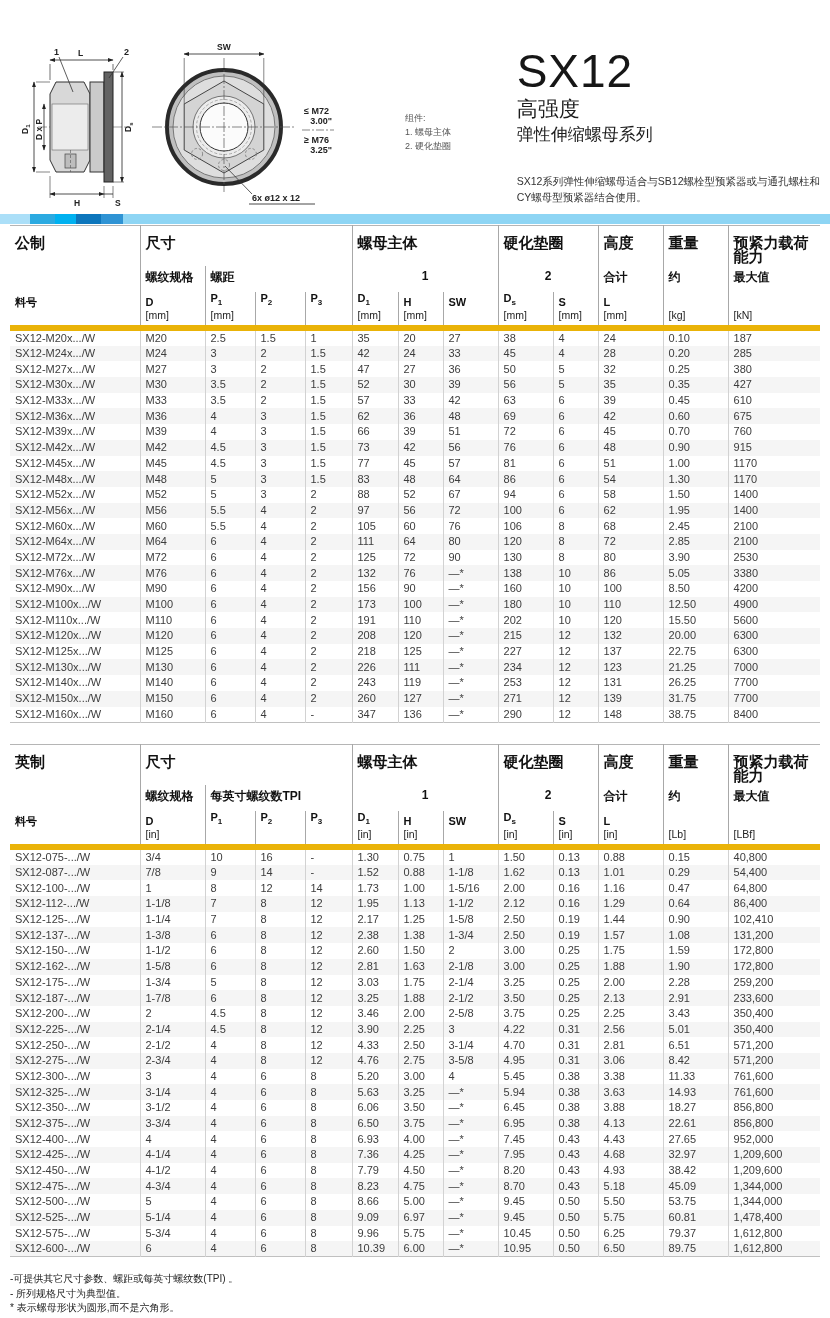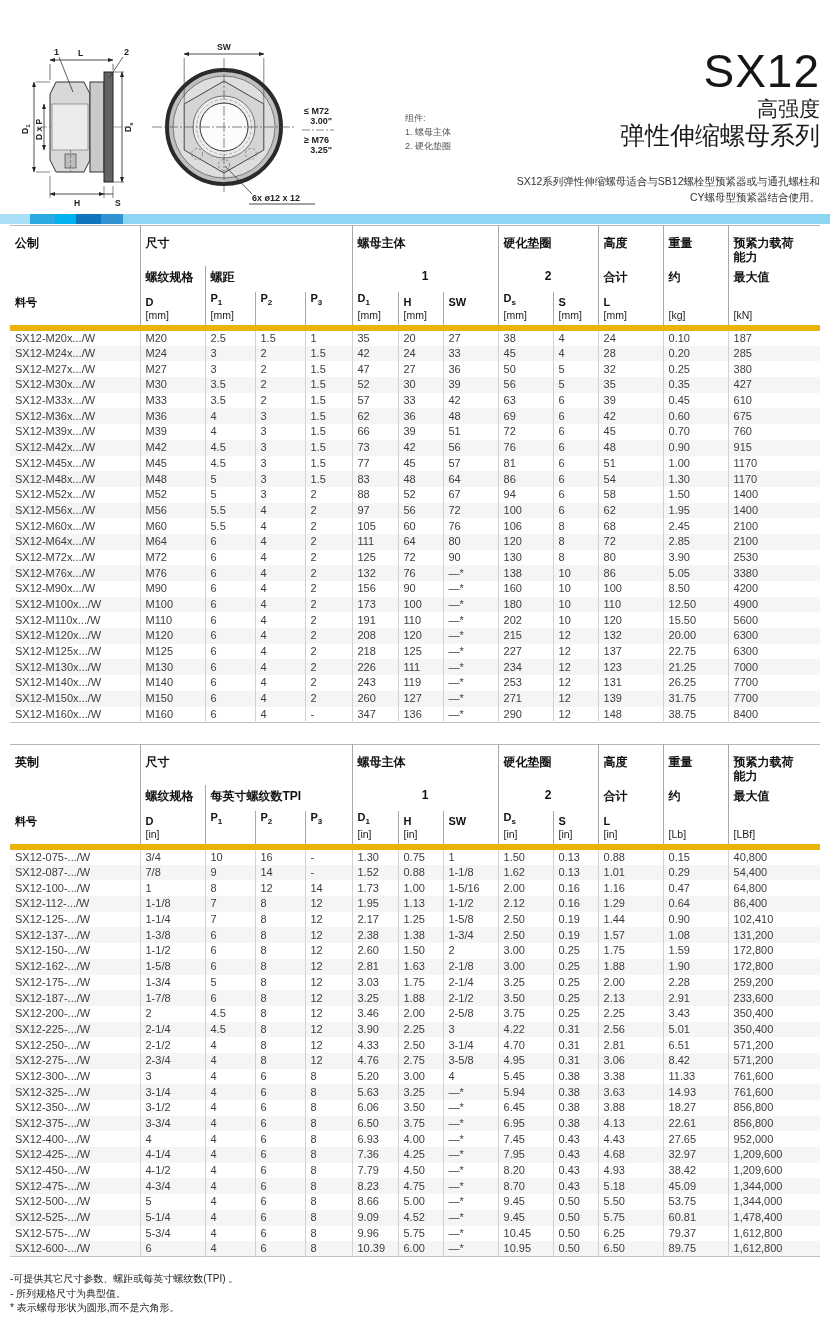--- a/index.html
+++ b/index.html
@@ -1,41 +1,41 @@
 <!DOCTYPE html>
 <html><head>
 <meta charset="utf-8">
 <style>
   html,body{margin:0;padding:0}
   body{width:830px;height:1318px;position:relative;background:#fff;
        font-family:"Liberation Sans","DejaVu Sans",sans-serif;color:#222;overflow:hidden}
   .abs{position:absolute}
 
   
-  .titleblock{right:10px;top:46px;text-align:right}
+  .titleblock{right:10px;top:46px;text-align:left}
   .series{font-size:46px;line-height:50px;font-weight:400;color:#161616;letter-spacing:1px}
   .sub1{font-size:21px;line-height:25px;font-weight:500;color:#1c1c1c}
-  .sub2{font-size:25px;line-height:28px;font-weight:500;color:#1c1c1c}
+  .sub2{font-size:17px;line-height:28px;font-weight:500;color:#1c1c1c}
   .desc{font-size:10.5px;color:#333;margin-top:24px;line-height:1.55}
 
   
   .bar{left:0;top:214px;width:830px;height:10px}
   .bar .seg{position:absolute;top:0;height:10px}
 
   
   .legend{left:405px;top:112px;font-size:9px;color:#555;line-height:1.55}
 
   
   table{border-collapse:collapse;table-layout:fixed}
   .dtable{position:absolute;left:10px;width:810px;
           border-top:1px solid #b5b5b5;border-bottom:1px solid #c0c0c0}
   .t-metric{top:225px}
   .t-imp{top:744px}
   th{font-weight:bold;text-align:left;padding:0 5px;vertical-align:top;color:#111}
-  .r1 th{font-size:12px;height:40px;padding-top:10px;box-sizing:border-box;line-height:14px}
+  .r1 th{font-size:15px;height:40px;padding-top:10px;box-sizing:border-box;line-height:14px}
   .r2 th{font-size:12px;height:26px;padding-top:3px;box-sizing:border-box}
   .r3 th{height:29px;box-sizing:border-box;vertical-align:bottom;padding-bottom:3px;border-bottom:6px solid #eab308}
   .symline{font-size:11px;line-height:13px;min-height:13px}
   .unit{font-size:10.5px;font-weight:normal;line-height:13px;min-height:13px;color:#222}
   sub{font-size:8px}
   .bl{border-left:1px solid #a8a8a8}
   .num{text-align:center}
   .pre{white-space:pre-line}
   tbody td{font-size:11px;height:15.7px;box-sizing:border-box;padding:0 5px;color:#3c3c3c;
            border-left:1px solid #d2d2d2;white-space:nowrap;overflow:hidden;line-height:15px}
@@ -1067,21 +1067,21 @@
         <td>53.75</td>
         <td>1,344,000</td>
       </tr>
       <tr>
         <td>SX12-525-.../W</td>
         <td>5-1/4</td>
         <td>4</td>
         <td>6</td>
         <td>8</td>
         <td>9.09</td>
-        <td>4.52</td>
+        <td>6.97</td>
         <td>—*</td>
         <td>9.45</td>
         <td>0.50</td>
         <td>5.75</td>
         <td>60.81</td>
         <td>1,478,400</td>
       </tr>
       <tr>
         <td>SX12-575-.../W</td>
         <td>5-3/4</td>

